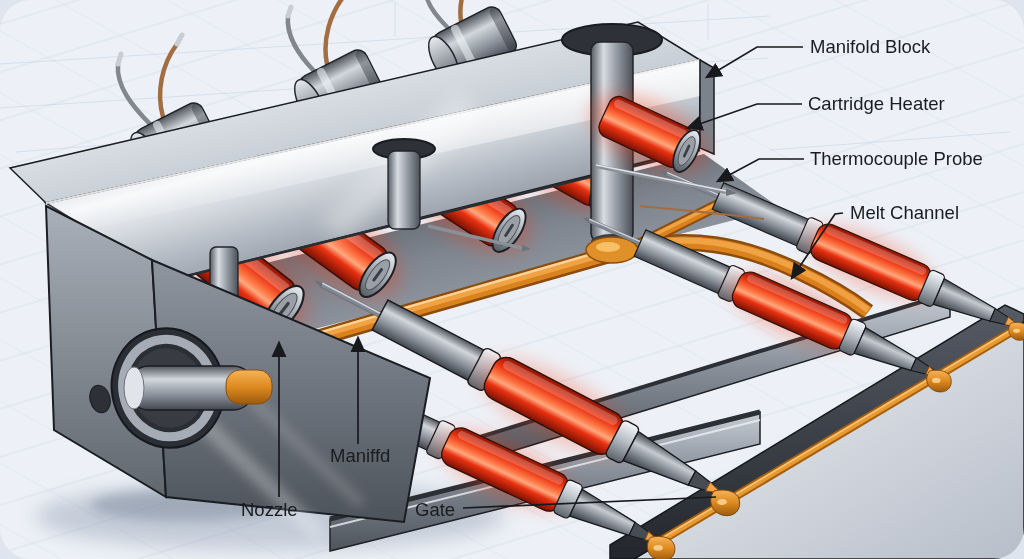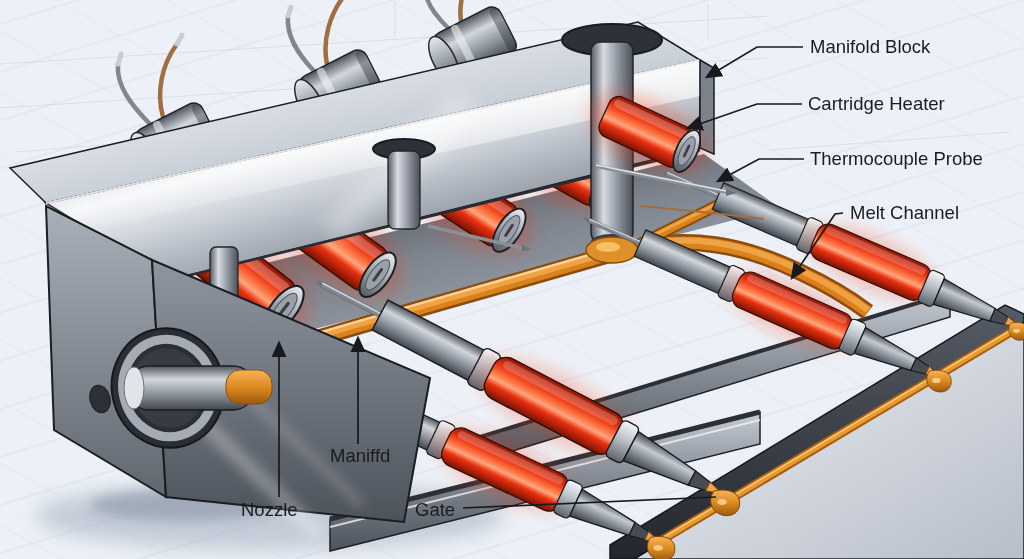--- a/index.html
+++ b/index.html
@@ -1,17 +1,17 @@
 <!DOCTYPE html>
 <html><head>
 <meta charset="utf-8">
 <style>
   html,body{margin:0;padding:0;background:#dfe5ee;}
   .stage{position:relative;width:1024px;height:559px;overflow:hidden;
-         font-family:"Liberation Sans", sans-serif;}
+         font-family:"Liberation Sans", sans-serif;border-radius:31px;}
   svg{display:block;}
   .lbl{font-family:"Liberation Sans", sans-serif;font-size:18.5px;fill:#1b1c1f;}
   .leader{fill:none;stroke:#17191c;stroke-width:1.7;}
 </style>
 </head>
 <body>
 
 <div class="stage">
 <svg width="1024" height="559" viewBox="0 0 1024 559" xmlns="http://www.w3.org/2000/svg">
   <defs>

